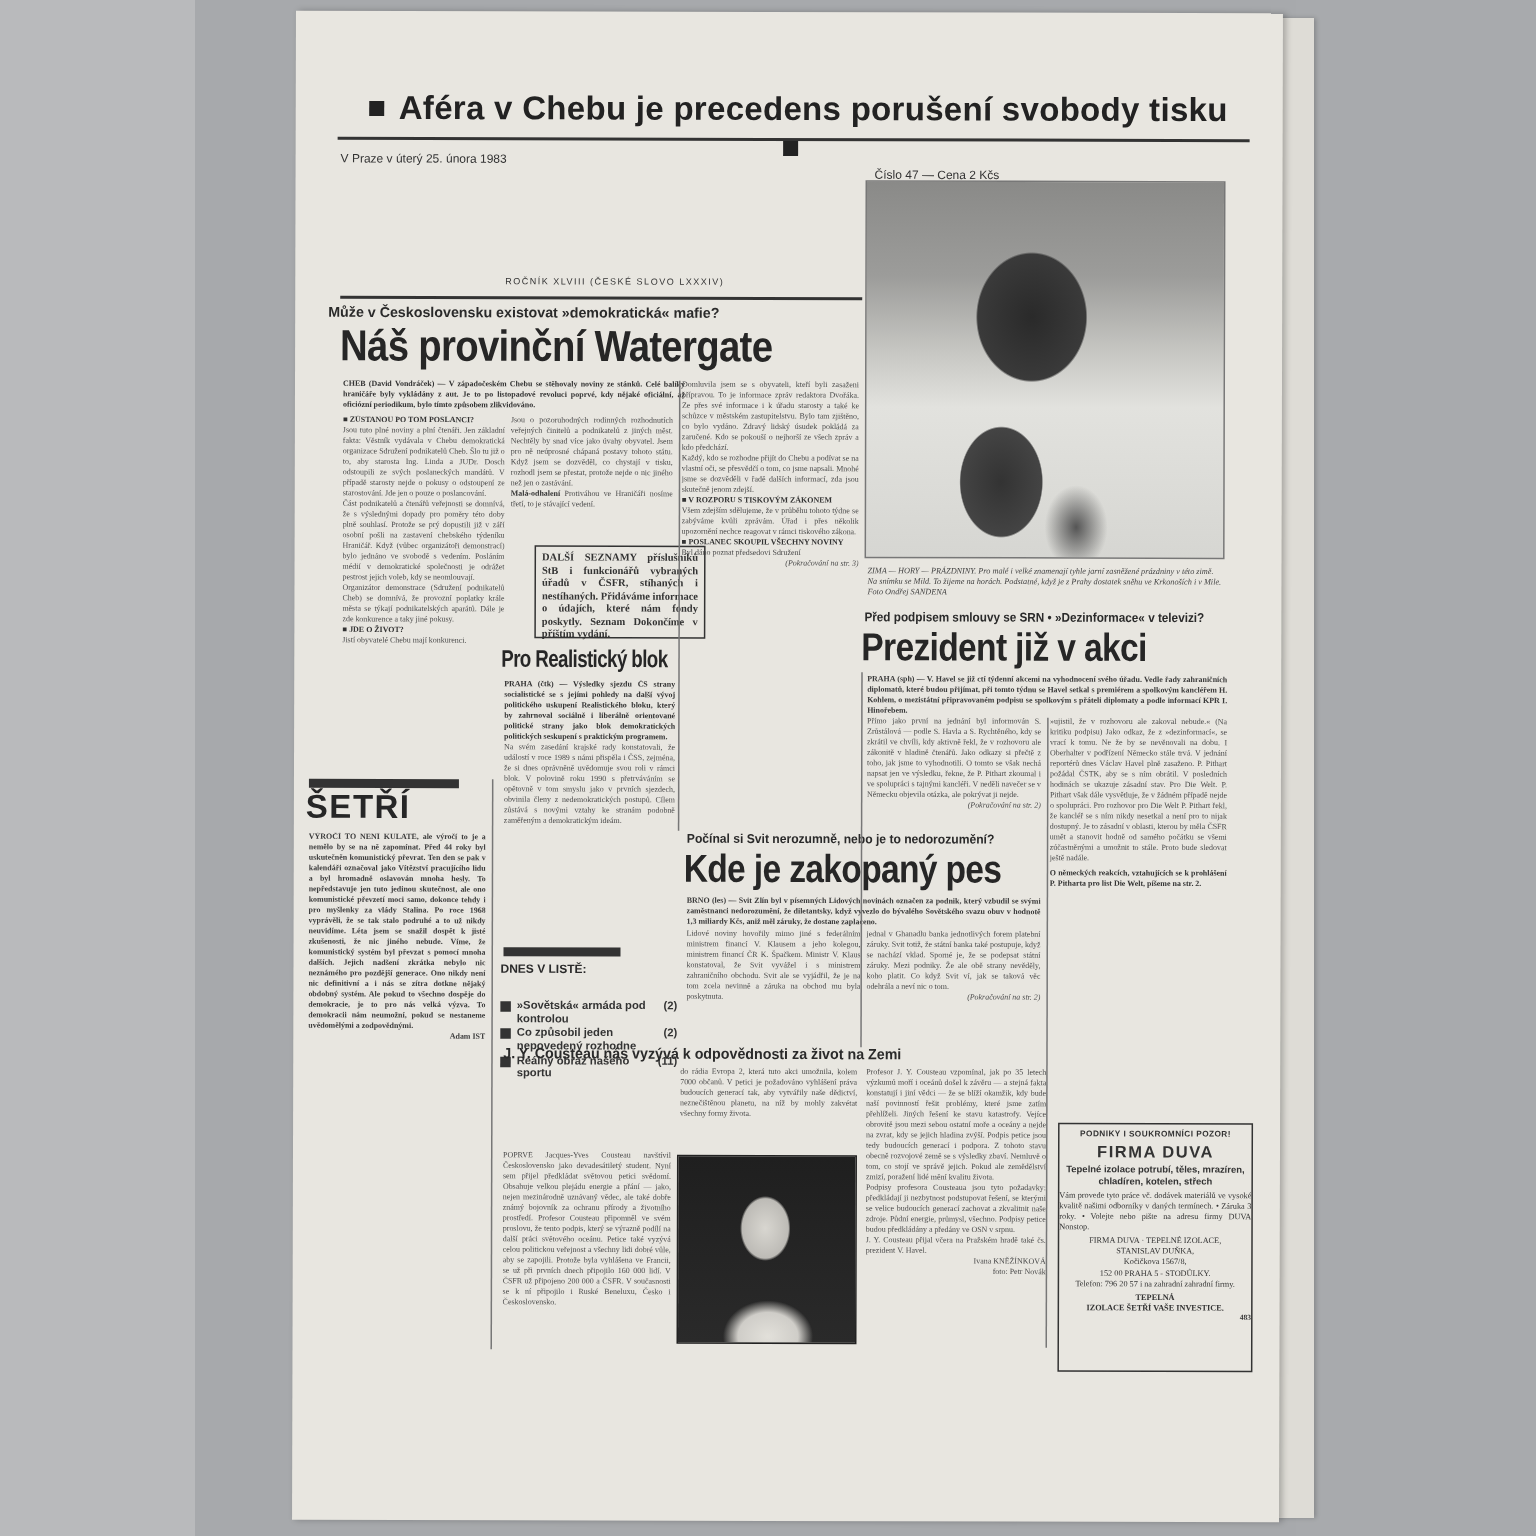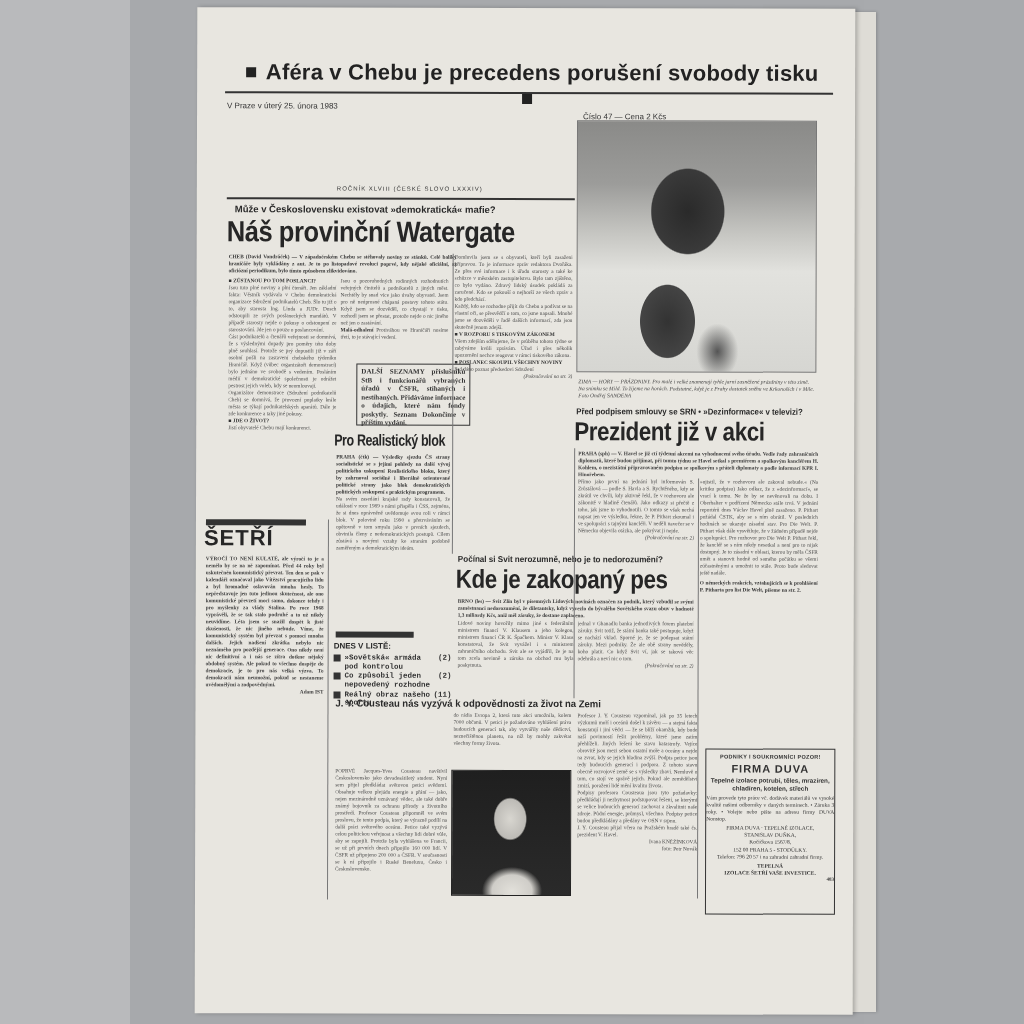--- a/index.html
+++ b/index.html
@@ -56,21 +56,21 @@
     transform-origin: left top; letter-spacing: -0.5px;
   }
   .body-text { font-size: 5.3px; line-height: 1.32; color:#4a4a4a; text-align: justify; overflow: hidden; }
   .body-text .sub { font-weight: 700; color:#333; }
   .bold-block { font-weight: 700; color:#333; }
   .box {
     border: 1.5px solid #333; padding: 3px 4px; margin-left: 20px;
   }
   .vrule { position:absolute; width:1px; background:#777; }
   .dark-bar { position:absolute; height:6px; background:#333; }
-  .list-item { display:flex; align-items:flex-start; font-family:Liberation Mono, monospace; font-weight:700; font-size:7.5px; line-height:1.15; color:#333; margin-bottom:1px; }
+  .list-item { display:flex; align-items:flex-start; font-family:Liberation Sans, sans-serif; font-weight:700; font-size:7.5px; line-height:1.15; color:#333; margin-bottom:1px; }
   .list-item .sq { width:7px; height:7px; background:#333; margin:1px 4px 0 0; flex:0 0 auto; }
   .list-item .txt { flex:1; }
   .list-item .pg { width: 20px; text-align:right; }
   .photo-cousteau {
     left: 256px; top: 762px; width: 120px; height: 126px;
     background:
       radial-gradient(ellipse 28px 36px at 58px 48px, #d8d6d0 0%, #bdbbb6 55%, transparent 60%),
       radial-gradient(ellipse 50px 40px at 60px 120px, #e2e0da 0%, #cfcdc8 40%, transparent 60%),
       linear-gradient(180deg, #1f1f1f 0%, #2a2a2a 100%);
     border: 1px solid #222;
@@ -104,21 +104,21 @@
 
   <div class="abs dateline">V Praze v úterý 25. února 1983</div>
   <div class="abs issue">Číslo 47 — Cena 2 Kčs</div>
 
   <div class="abs volume">ROČNÍK XLVIII (ČESKÉ SLOVO LXXXIV)</div>
   <div class="rule" style="left:30px; top:190px; width:348px; height:2px;"></div>
 
   <div class="abs photo-top"></div>
   <div class="abs caption-top">ZIMA — HORY — PRÁZDNINY. Pro malé i velké znamenají tyhle jarní zasněžené prázdniny v této zimě. Na snímku se Mild. To žijeme na horách. Podstatné, když je z Prahy dostatek sněhu ve Krkonoších i v Mile. Foto Ondřej SANDENA</div>
 
-  <div class="abs kicker" style="left:38px; top:196px; font-size:9.5px;">Může v Československu existovat »demokratická« mafie?</div>
+  <div class="abs kicker" style="left:22px; top:196px; font-size:9.5px;">Může v Československu existovat »demokratická« mafie?</div>
   <div class="abs headline" style="left:30px; top:208px; font-size:29px; transform: scaleX(0.88); width:400px;">Náš provinční Watergate</div>
 
   <div class="abs body-text" style="left:32px; top:246px; width:228px; height:22px;">
     <span class="bold-block">CHEB (David Vondráček) — V západočeském Chebu se stěhovaly noviny ze stánků. Celé balíky hraničáře byly vykládány z aut. Je to po listopadové revoluci poprvé, kdy nějaké oficiální, až oficiózní periodikum, bylo tímto způsobem zlikvidováno.</span>
   </div>
 
   <div class="abs body-text" style="left:32px; top:270px; width:108px; height:228px;">
     <div class="sub">■ <span>ZŮSTANOU PO TOM POSLANCI?</span></div>
     <div>Jsou tuto plné noviny a plní čtenáři. Jen základní fakta: Věstník vydávala v Chebu demokratická organizace Sdružení podnikatelů Cheb. Šlo tu již o to, aby starosta Ing. Linda a JUDr. Dosch odstoupili ze svých poslaneckých mandátů. V případě starosty nejde o pokusy o odstoupení ze starostování. Jde jen o pouze o poslancování.</div>
     <div>Část podnikatelů a čtenářů veřejnosti se domnívá, že s výslednými dopady pro poměry této doby plně souhlasí. Protože se prý dopustili již v září osobní pošli na zastavení chebského týdeníku Hraničář. Když (vůbec organizátoři demonstrací) bylo jednáno ve svobodě s vedením. Posláním médií v demokratické společnosti je odrážet pestrost jejich voleb, kdy se neomlouvají.</div>
@@ -155,21 +155,21 @@
   <div class="dark-bar" style="left:10px; top:512px; width:100px;"></div>
   <div class="abs headline" style="left:8px; top:518px; font-size:22px; letter-spacing:1px;">ŠETŘÍ</div>
   <div class="abs body-text" style="left:10px; top:548px; width:118px; height:340px; font-weight:700; color:#3c3c3c;">
     <span>VÝROČÍ TO NENÍ KULATÉ, ale výročí to je a nemělo by se na ně zapomínat. Před 44 roky byl uskutečněn komunistický převrat. Ten den se pak v kalendáři označoval jako Vítězství pracujícího lidu a byl hromadně oslavován mnoha hesly. To nepředstavuje jen tuto jedinou skutečnost, ale ono komunistické převzetí moci samo, dokonce tehdy i pro myšlenky za vlády Stalina. Po roce 1968 vyprávěli, že se tak stalo podruhé a to už nikdy neuvidíme. Léta jsem se snažil dospět k jisté zkušenosti, že nic jiného nebude. Víme, že komunistický systém byl převzat s pomocí mnoha dalších. Jejich nadšení zkrátka nebylo nic neznámého pro pozdější generace. Ono nikdy není nic definitivní a i nás se zítra dotkne nějaký obdobný systém. Ale pokud to všechno dospěje do demokracie, je to pro nás velká výzva. To demokracii nám neumožní, pokud se nestaneme uvědomělými a zodpovědnými.</span>
     <div style="text-align:right;">Adam IST</div>
   </div>
   <div class="vrule" style="left:132px; top:512px; height:380px;"></div>
 
   <div class="dark-bar" style="left:140px; top:624px; width:78px;"></div>
   <div class="abs" style="left:138px; top:634px; width:118px;">
-    <div class="kicker" style="font-size:8px; margin-bottom:3px;">DNES V LISTĚ:</div>
+    <div class="kicker" style="font-size:8px; margin-bottom:16px;">DNES V LISTĚ:</div>
     <div class="list-item">
       <span class="sq"></span>
       <span class="txt">»Sovětská« armáda pod kontrolou</span>
       <span class="pg">(2)</span>
     </div>
     <div class="list-item">
       <span class="sq"></span>
       <span class="txt">Co způsobil jeden nepovedený rozhodne</span>
       <span class="pg">(2)</span>
     </div>

